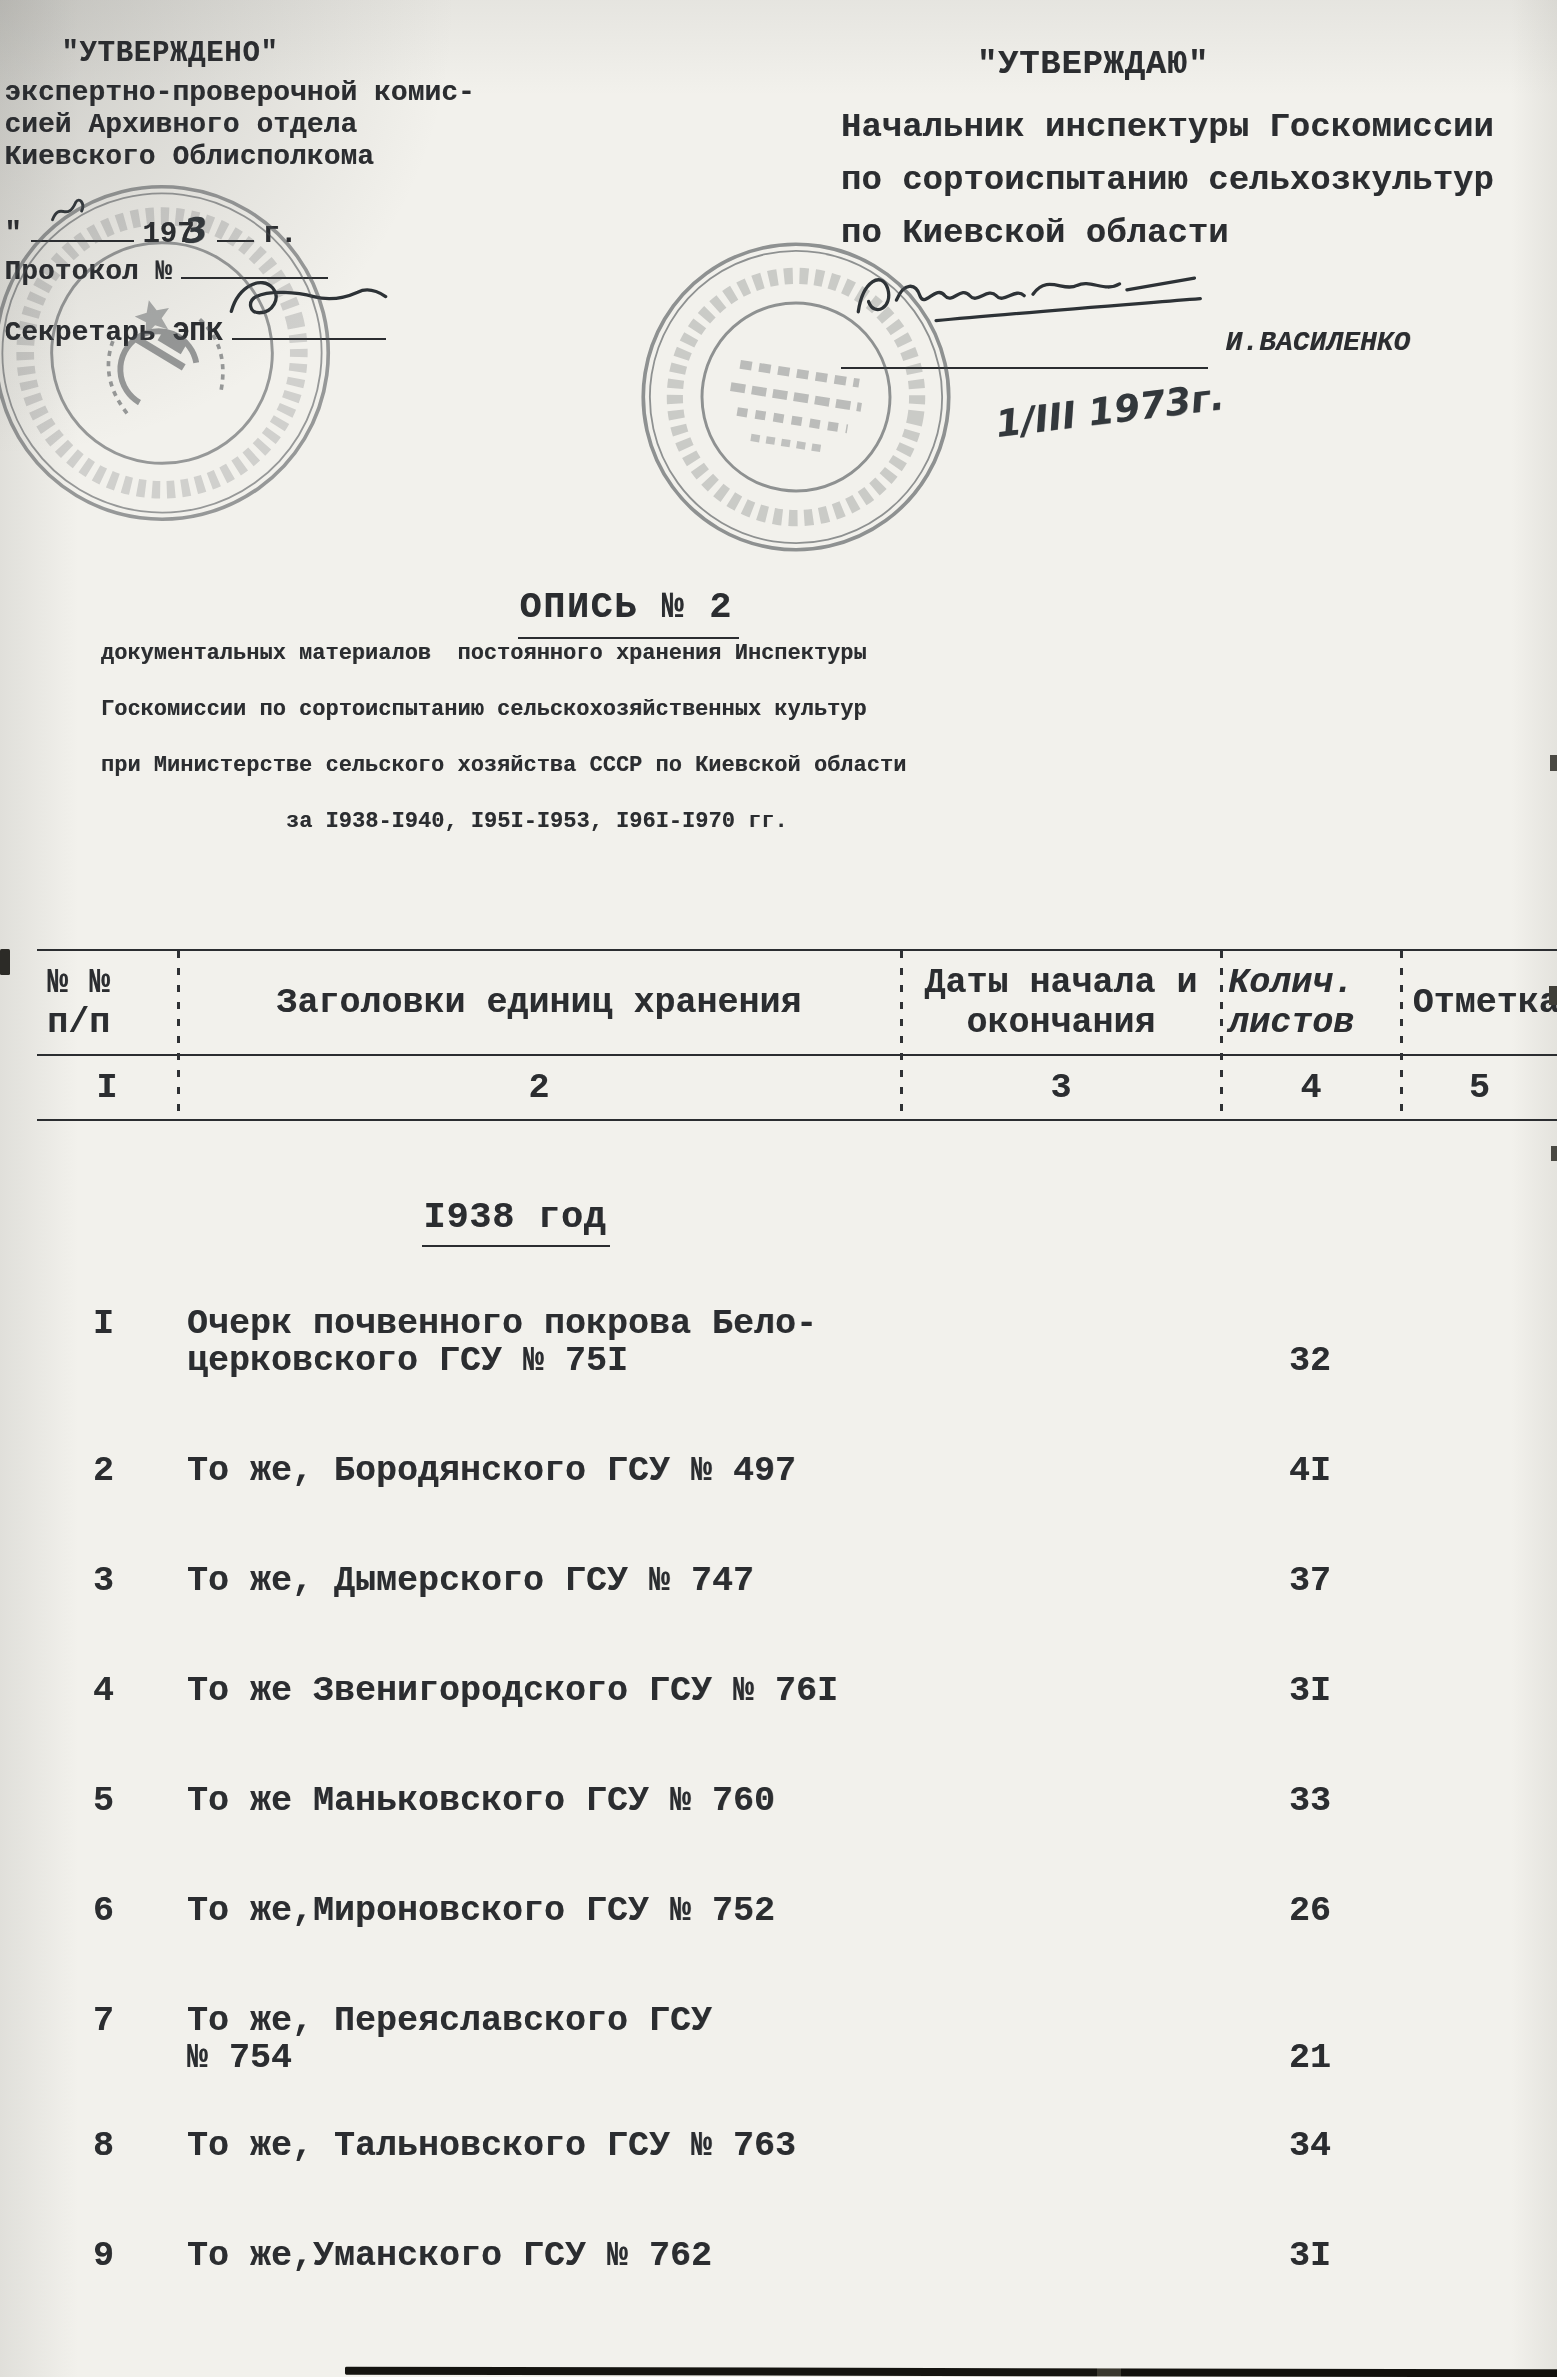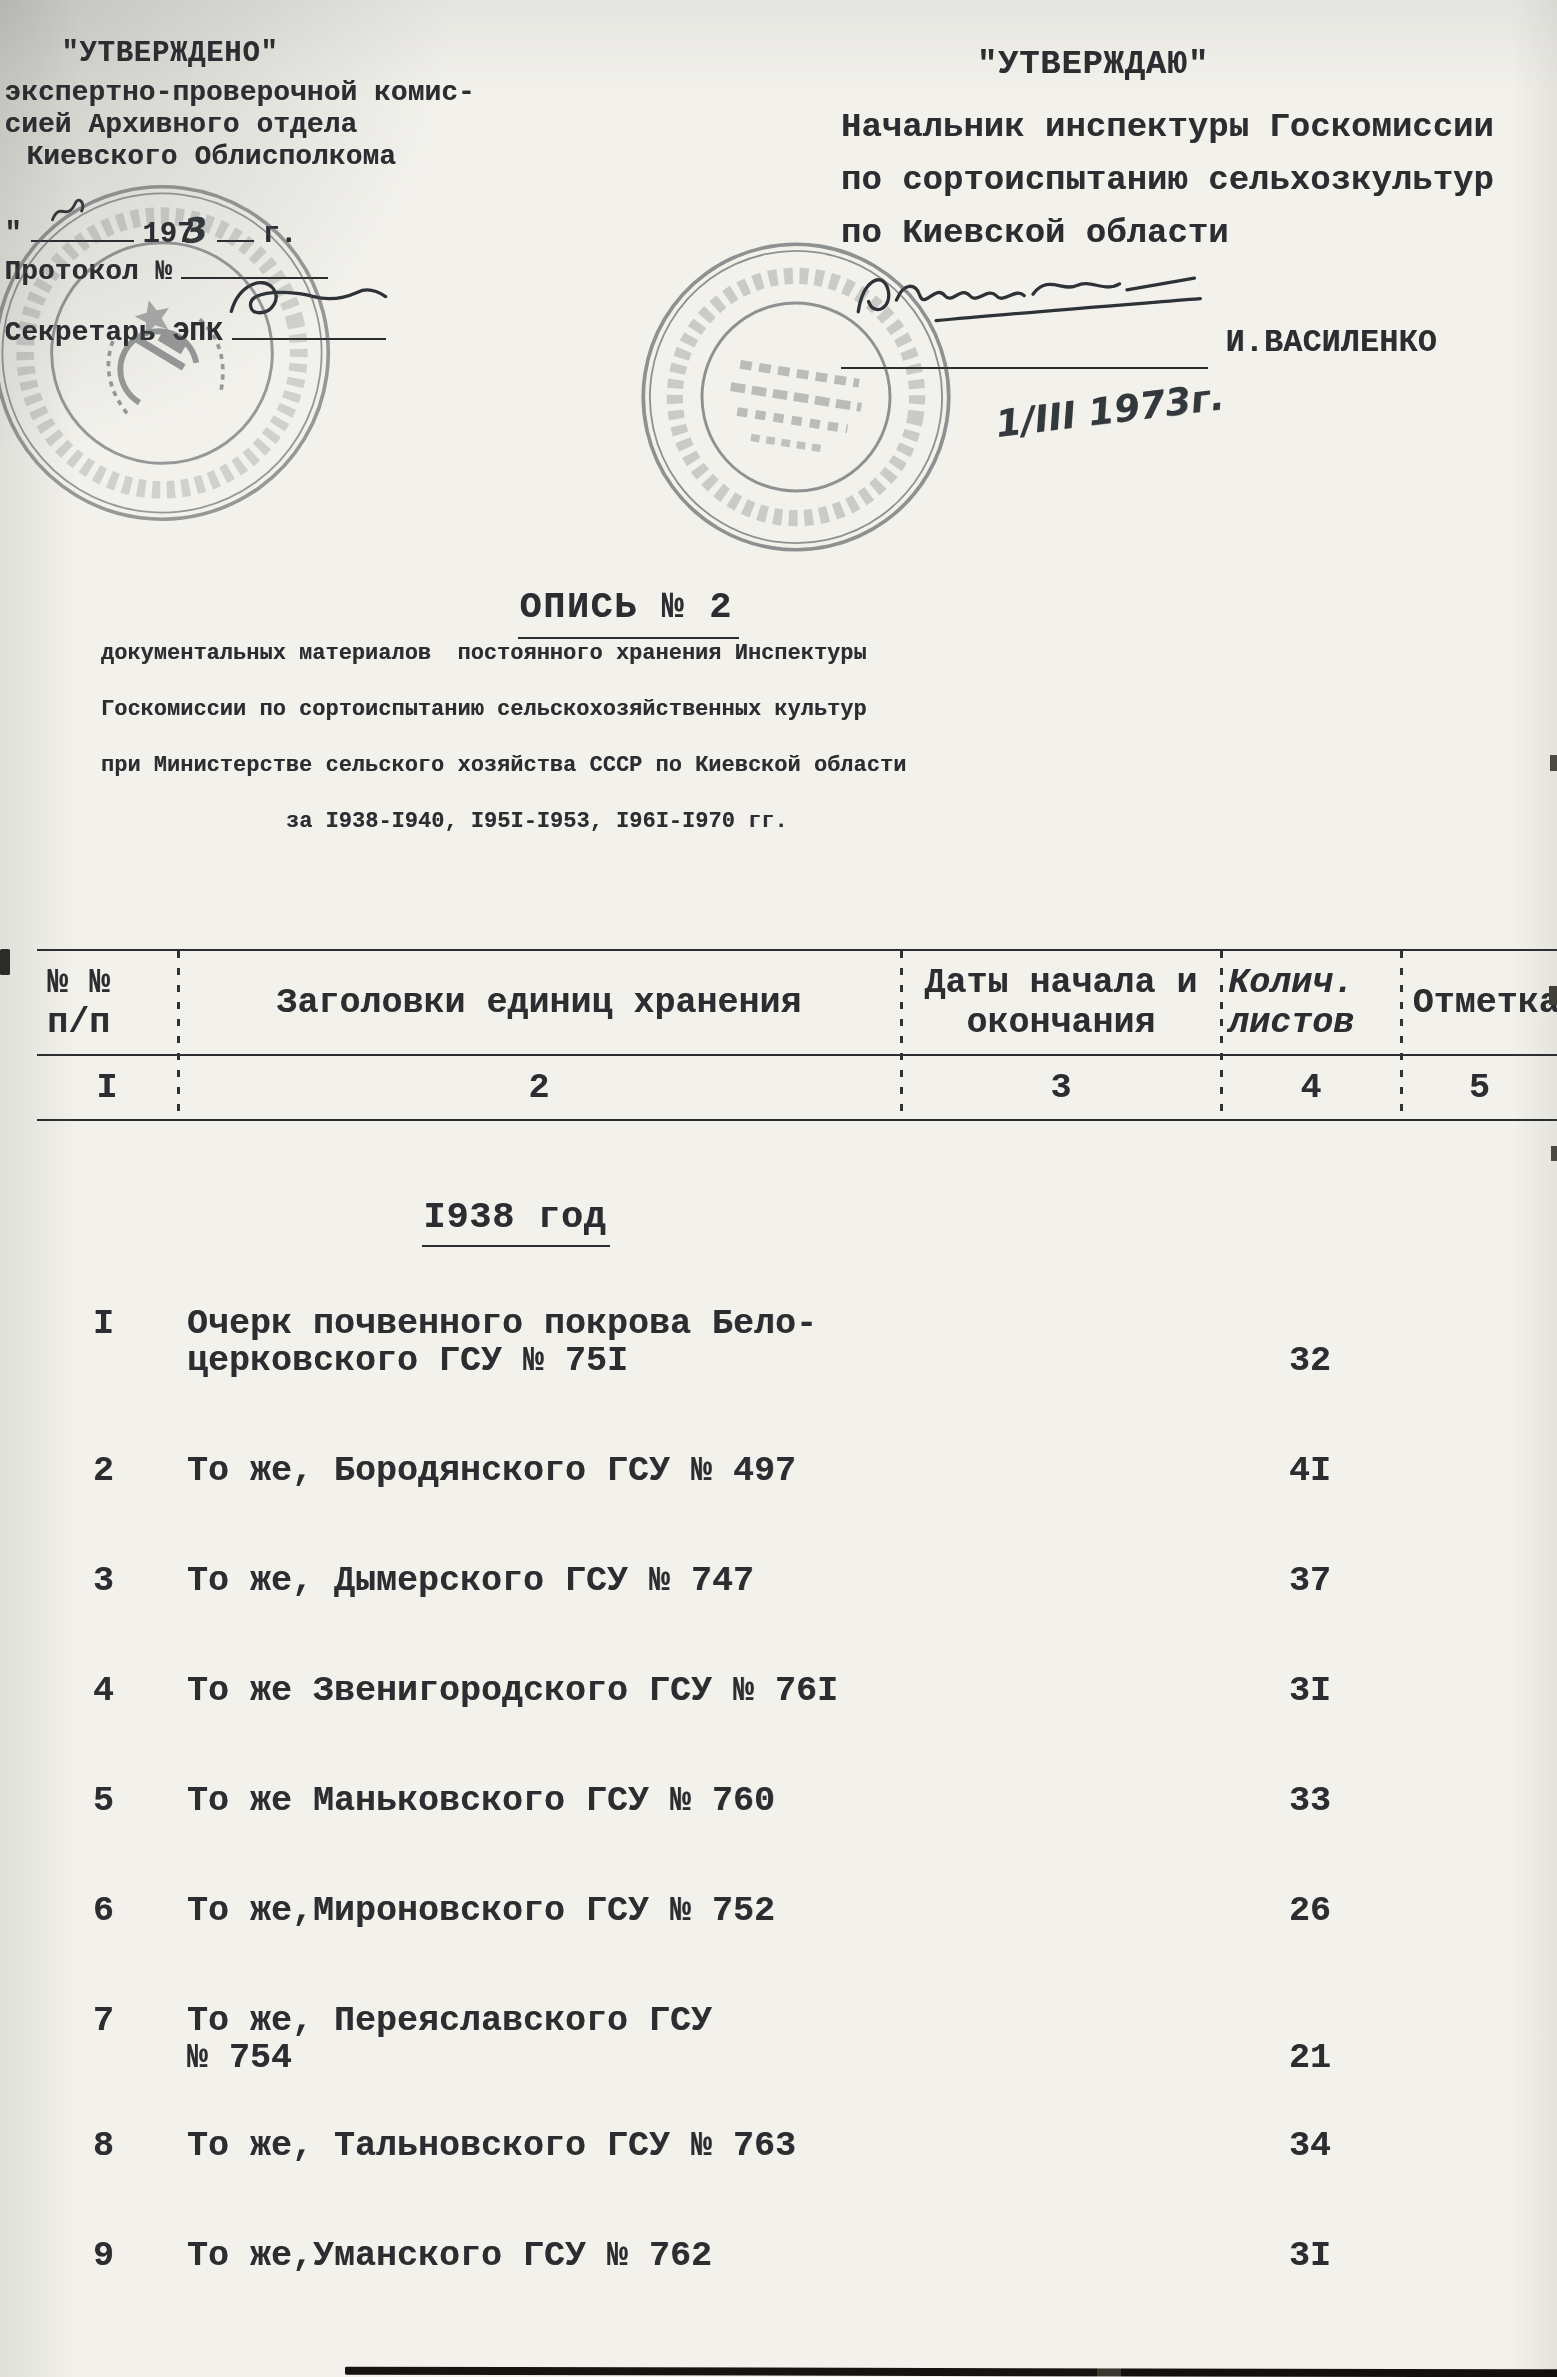--- a/index.html
+++ b/index.html
@@ -17,38 +17,38 @@
     font-family:"Liberation Mono","DejaVu Sans Mono",monospace;
     color:#2b2d30;
     text-shadow:0.3px 0.4px 0.5px rgba(43,45,48,.45);
   }
   .pre { white-space:pre-wrap; }
 
   
   .approve { position:absolute; z-index:1; font-weight:700; }
   .approve-left { left:4.4px; top:38px; width:507px; font-size:28px; line-height:32px; }
   .al-title { margin-left:57px; font-size:29px; letter-spacing:0.7px; margin-bottom:7.3px; }
-  .al-line3 { margin-left:22px; }
+  .al-line3 { }
   .fill-row { display:flex; align-items:baseline; gap:8.8px; white-space:nowrap; }
   .date-row { margin-top:41px; font-size:29px; position:relative; }
   .proto-row { margin-top:1px; }
   .sec-row { margin-top:25px; position:relative; }
   .blank { display:inline-block; border-bottom:2.9px solid #2b2d30; height:25px; }
   .w140 { width:103px; } .w50 { width:37px; } .w200 { width:147px; } .w210 { width:154px; } .w500 { width:367px; }
   .hand { font-family:"DejaVu Sans",sans-serif; font-style:italic; color:#33383c; font-weight:600; }
   .hand-3 { font-size:34px; margin-left:-19px; transform:rotate(-6deg); display:inline-block; }
   .sig-wrap { position:relative; display:inline-block; }
   .sig-sec { position:absolute; left:-7.3px; top:-43px; }
   .tick-mark { position:absolute; left:44px; top:-19px; }
 
   .approve-right { left:841px; top:38px; width:720px; font-size:34px; line-height:53px; white-space:nowrap; }
   .ar-title { margin-left:136px; margin-bottom:10.3px; letter-spacing:0.7px; }
   .sig-row { position:relative; margin-top:56px; display:flex; align-items:flex-end; gap:17.6px; }
   .sig-vas { position:absolute; left:7.3px; top:-63px; }
-  .signer { font-size:32px; }
+  .signer { font-size:28px;font-style:italic; }
   .hand-date { margin:14.7px 0 0 154px; transform:rotate(-7deg); font-size:37px; display:inline-block; }
 
   
   .stamp { position:absolute; z-index:5; pointer-events:none; }
   .stamp-left { left:-16px; top:175px; opacity:.52; }
   .stamp-right { left:633px; top:234px; opacity:.55; }
 
   
   .doc-title-wrap { position:absolute; left:518px; top:586px; z-index:1; }
   .doc-title { font-size:37px; font-weight:700; letter-spacing:1.5px; border-bottom:2.9px solid #2b2d30; padding:0 5.9px 8.8px 1.5px; }

